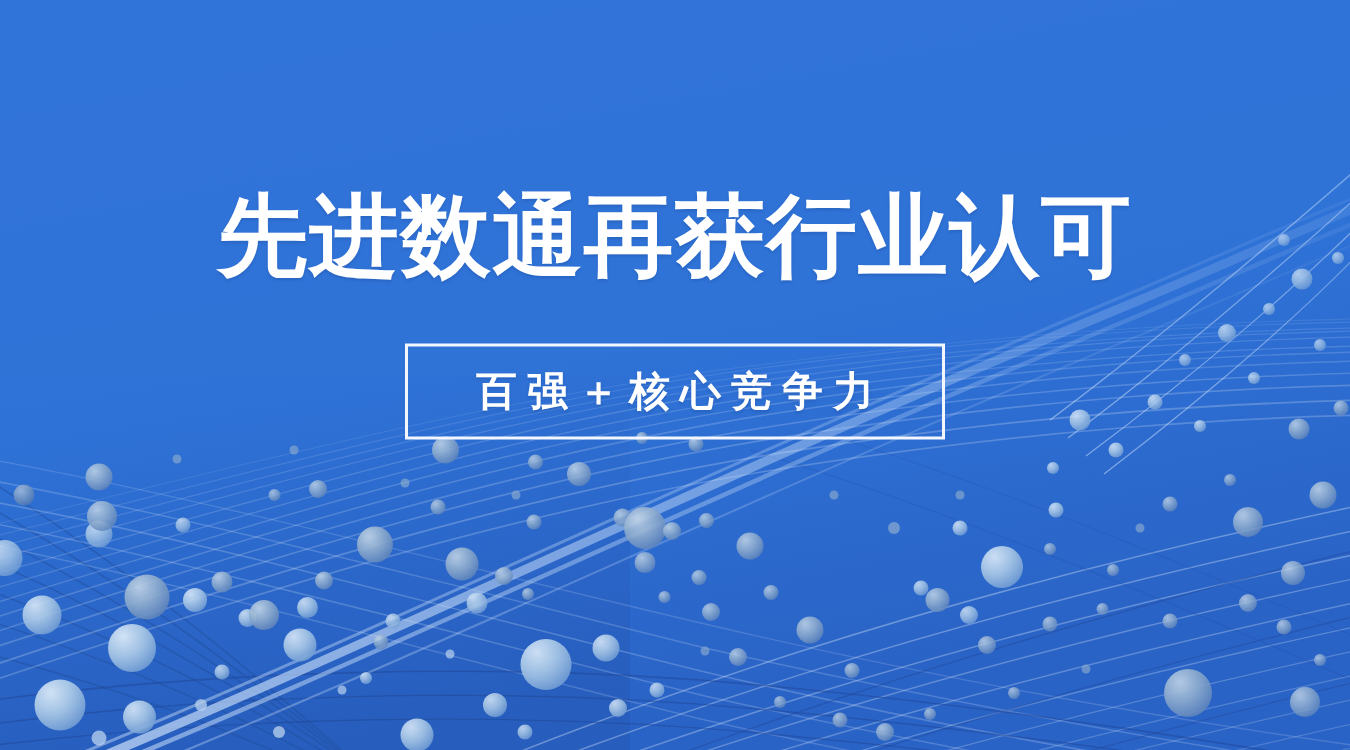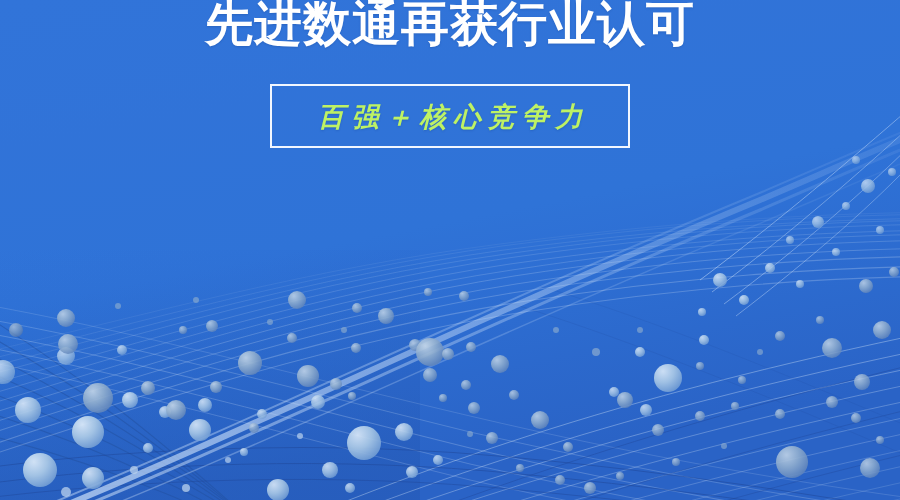--- a/index.html
+++ b/index.html
@@ -12,47 +12,47 @@
     position:relative;width:900px;height:500px;overflow:hidden;
     background:#2f73d8;
   }
   #bg-svg{position:absolute;inset:0;width:900px;height:500px;display:block;}
   #content{
     position:absolute;inset:0;
     display:flex;flex-direction:column;align-items:center;
     justify-content:flex-start;
   }
   #title{
-    font-family:Liberation Sans, sans-serif;
+    margin-top:133px;
+    font-family:Liberation Mono, monospace;
     font-weight:700;
-    font-size:48px;
+    font-size:60px;
     line-height:1;
     color:#ffffff;
     letter-spacing:1px;
     white-space:nowrap;
     text-shadow:0 1px 2px rgba(20,60,130,.25);
   }
   #subtitle-box{
     margin-top:36px;
     width:360px;height:64px;
     box-sizing:border-box;
     border:2px solid #f2f7ff;
     display:flex;align-items:center;justify-content:center;
   }
   #subtitle{
     font-family:"DejaVu Serif","Liberation Serif",serif;
     font-weight:700;
     font-size:27px;
     line-height:1;
-    color:#bef264;
+    color:#ffffff;
     letter-spacing:7px;
     text-indent:7px;
     white-space:nowrap;
     text-shadow:0 1px 2px rgba(20,60,130,.25);
-    font-style:italic;
   }
 </style>
 </head>
 <body>
 
 <div id="banner">
 
   <svg id="bg-svg" viewBox="0 0 900 500" preserveAspectRatio="none" aria-hidden="true">
     <defs>
       <linearGradient id="baseGrad" x1="0" y1="0" x2="0.35" y2="1">

